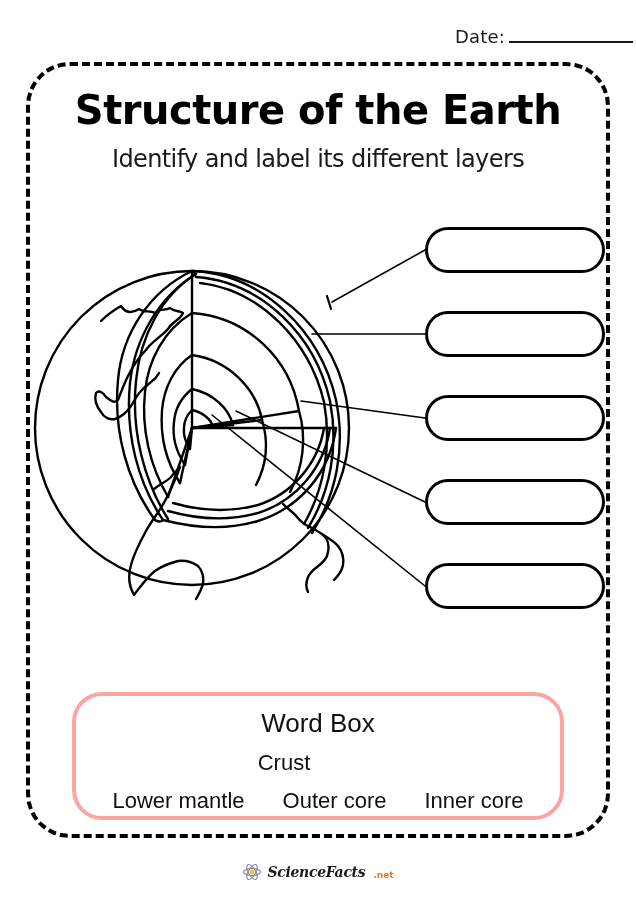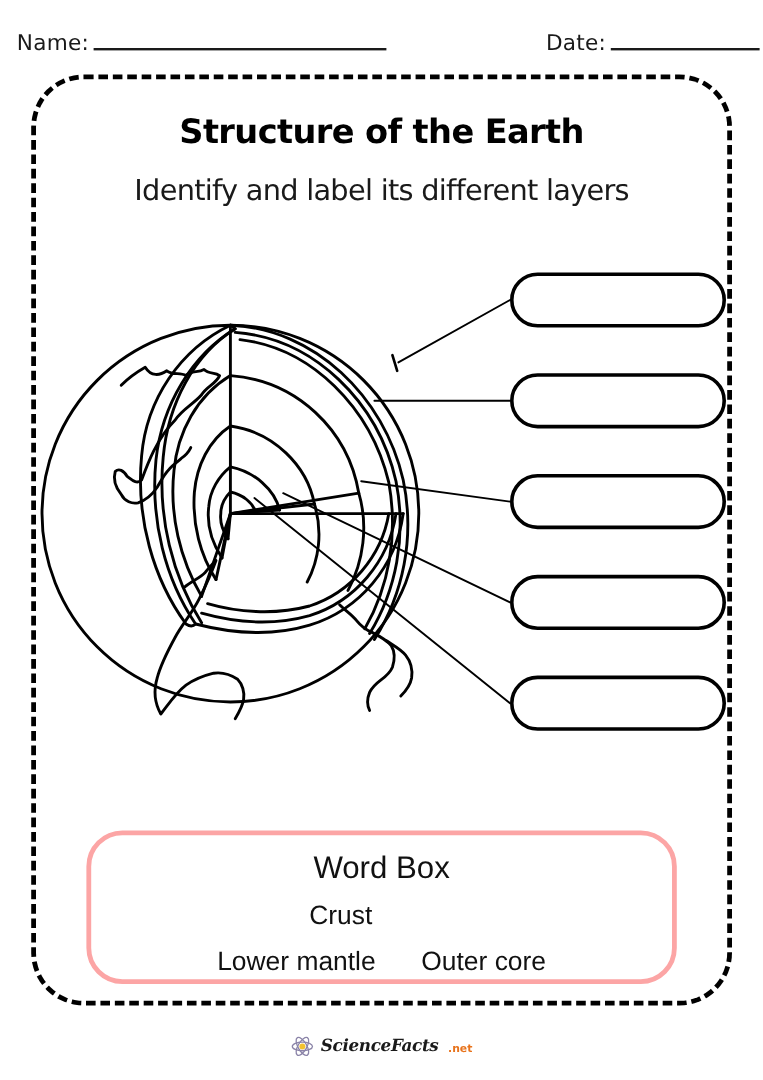--- a/index.html
+++ b/index.html
@@ -63,21 +63,21 @@
 
   
   #page-title {
     position: absolute;
     top: 86px;
     left: 26px;
     width: 584px;
     text-align: center;
     font-family: "DejaVu Sans", sans-serif;
     font-weight: bold;
-    font-size: 28px;
+    font-size: 40px;
     line-height: 48px;
     letter-spacing: -0.5px;
     color: #000000;
   }
   #page-subtitle {
     position: absolute;
     top: 140px;
     left: 20px;
     width: 596px;
     text-align: center;
@@ -184,24 +184,20 @@
     color: #e8731c;
     margin-left: 3px;
     align-self: flex-end;
     padding-bottom: 2px;
   }
 </style>
 </head>
 <body>
 
 <div id="header-row">
-  <div class="field" id="name-field">
-    <span class="field-label">Name:</span>
-    <span class="field-rule"></span>
-  </div>
   <div class="field" id="date-field">
     <span class="field-label">Date:</span>
     <span class="field-rule"></span>
   </div>
 </div>
 
 <div id="worksheet-frame"></div>
 
 <div id="page-title">Structure of the Earth</div>
 <div id="page-subtitle">Identify and label its different layers</div>
@@ -305,20 +301,21 @@
 <div class="answer-box" id="answer-box-5"></div>
 
 <div id="word-box">
   <div id="word-box-title">Word Box</div>
   <div class="word-row" id="word-row-1">
     <span class="word-item">Crust</span>
   </div>
   <div class="word-row" id="word-row-2">
     <span class="word-item">Lower mantle</span>
     <span class="word-item">Outer core</span>
+    <span class="word-item">Inner core</span>
   </div>
 </div>
 
 <div id="footer-logo">
   <svg id="atom-icon" width="20" height="20" viewBox="0 0 20 20" xmlns="http://www.w3.org/2000/svg">
     <g fill="none" stroke="#8b84a8" stroke-width="1.1">
       <ellipse cx="10" cy="10" rx="8.4" ry="3.6"></ellipse>
       <ellipse cx="10" cy="10" rx="8.4" ry="3.6" transform="rotate(60 10 10)"></ellipse>
       <ellipse cx="10" cy="10" rx="8.4" ry="3.6" transform="rotate(120 10 10)"></ellipse>
     </g>

